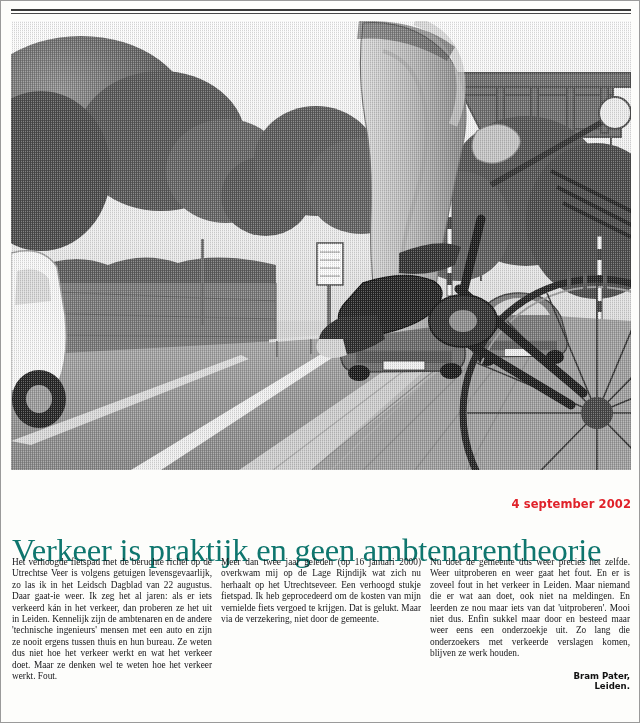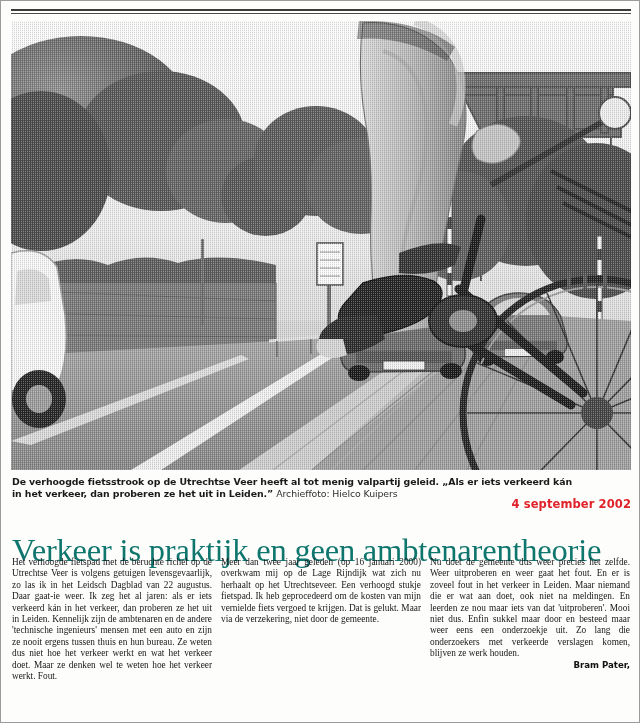--- a/index.html
+++ b/index.html
@@ -133,20 +133,21 @@
     -webkit-hyphens: auto;
   }
   .col:last-child { margin-right: 0; }
   .col p {
     margin: 0 0 0 0;
     text-align: justify;
   }
   .col p + p { margin-top: 0px; font-style: italic; }
 
   .signature {
+    margin-top: 11px;
     text-align: right;
     font-family: "DejaVu Sans", sans-serif;
     font-weight: 700;
     font-size: 8.6px;
     line-height: 10.5px;
     color: #111;
   }
   .sig-line { display:block; }
 </style>
 </head>
@@ -367,40 +368,38 @@
       <g fill="#5a5a5a">
         <rect x="556" y="250" width="4" height="18"></rect>
         <rect x="572" y="252" width="4" height="16"></rect>
         <rect x="592" y="248" width="4" height="20"></rect>
       </g>
     </svg>
     <div class="grain"></div>
     <div class="halftone"></div>
   </div>
 
-  <div class="caption">
-    <span>De verhoogde fietsstrook op de Utrechtse Veer heeft al tot menig valpartij geleid. „Als er iets verkeerd kán in het verkeer, dan proberen ze het uit in Leiden.” </span><span class="credit">Archieffoto: Hielco Kuipers</span>
-  </div>
 
   <div class="datestamp">4 september 2002</div>
 
   <h1 class="headline">Verkeer is praktijk en geen ambtenarentheorie</h1>
 
   <div class="columns">
 
     <div class="col">
       <p>Het verhoogde fietspad met de beruchte richel op de Utrechtse Veer is volgens getuigen levensgevaarlijk, zo las ik in het Leidsch Dagblad van 22 augustus. Daar gaat-ie weer. Ik zeg het al jaren: als er iets verkeerd kán in het verkeer, dan proberen ze het uit in Leiden. Kennelijk zijn de ambtenaren en de andere 'technische ingenieurs' mensen met een auto en zijn ze nooit ergens tussen thuis en hun bureau. Ze weten dus niet hoe het verkeer werkt en wat het verkeer doet. Maar ze denken wel te weten hoe het verkeer werkt. Fout.</p>
     </div>
 
     <div class="col">
       <p>Meer dan twee jaar geleden (op 16 januari 2000) overkwam mij op de Lage Rijndijk wat zich nu herhaalt op het Utrechtseveer. Een verhoogd stukje fietspad. Ik heb geprocedeerd om de kosten van mijn vernielde fiets vergoed te krijgen. Dat is gelukt. Maar via de verzekering, niet door de gemeente.</p>
     </div>
 
     <div class="col">
       <p>Nu doet de gemeente dus weer precies het zelfde. Weer uitproberen en weer gaat het fout. En er is zoveel fout in het verkeer in Leiden. Maar niemand die er wat aan doet, ook niet na meldingen. En leerden ze nou maar iets van dat 'uitproberen'. Mooi niet dus. Enfin sukkel maar door en besteed maar weer eens een onderzoekje uit. Zo lang die onderzoekers met verkeerde verslagen komen, blijven ze werk houden.</p>
       <div class="signature">
         <span class="sig-line">Bram Pater,</span>
+        <span class="sig-line">Leiden.</span>
       </div>
     </div>
 
   </div>
 
 </div>
 
 </body></html>

